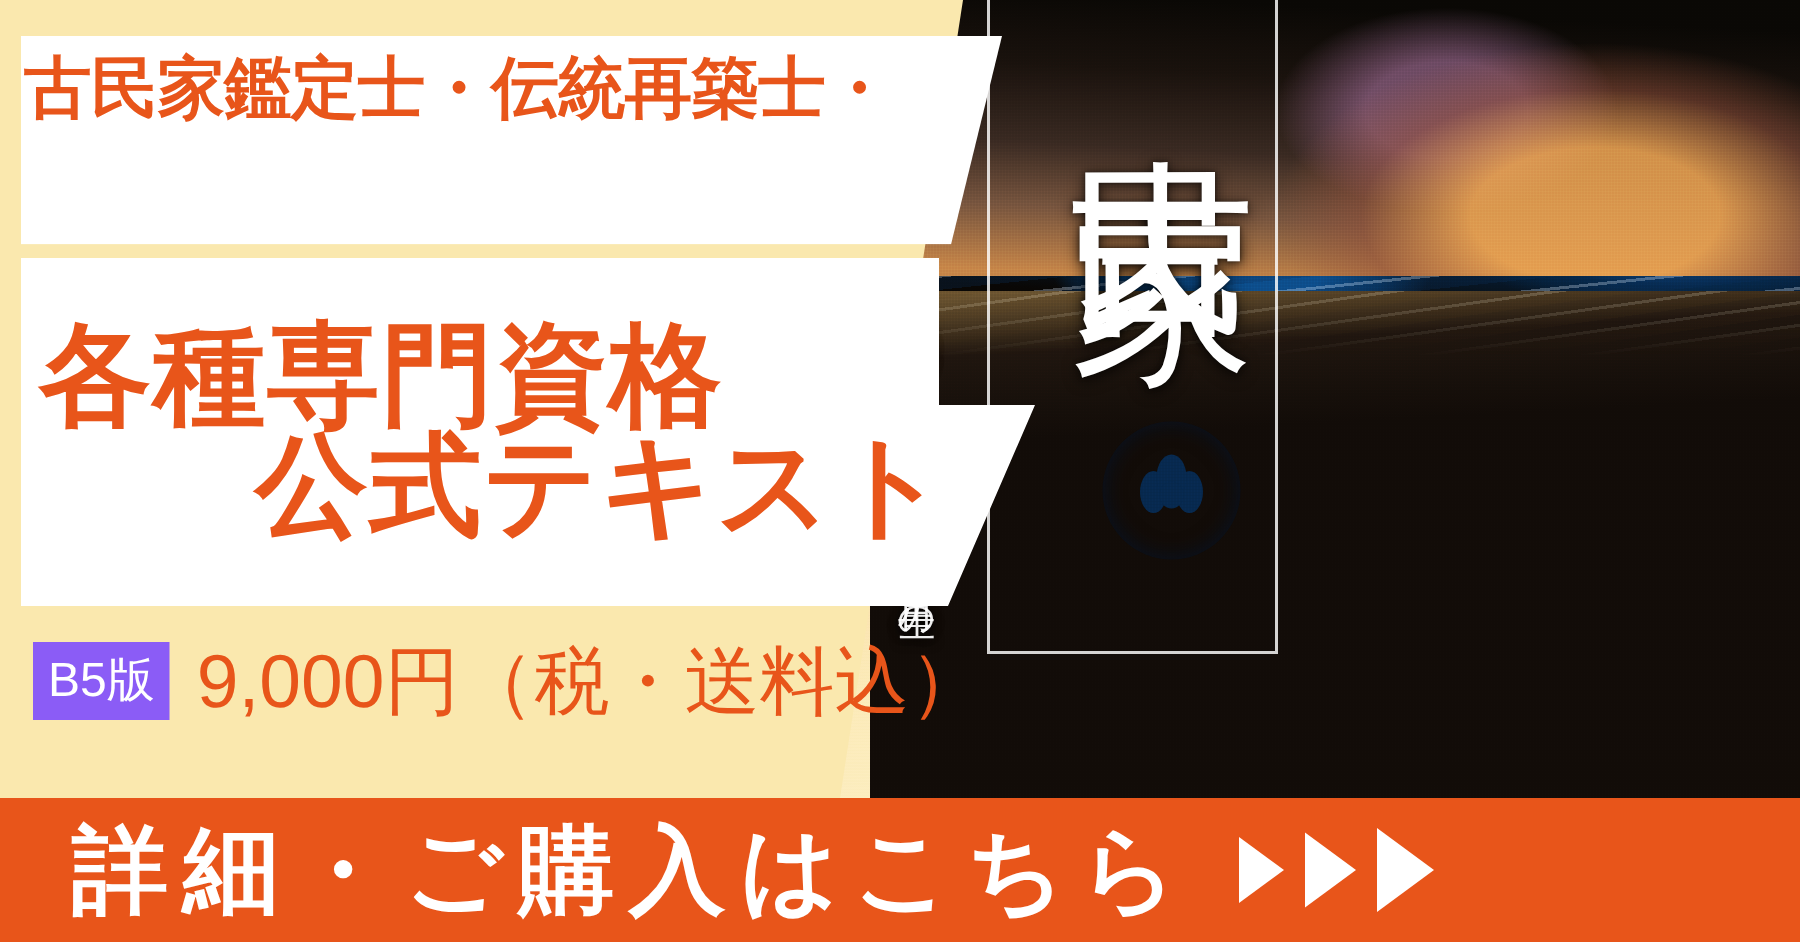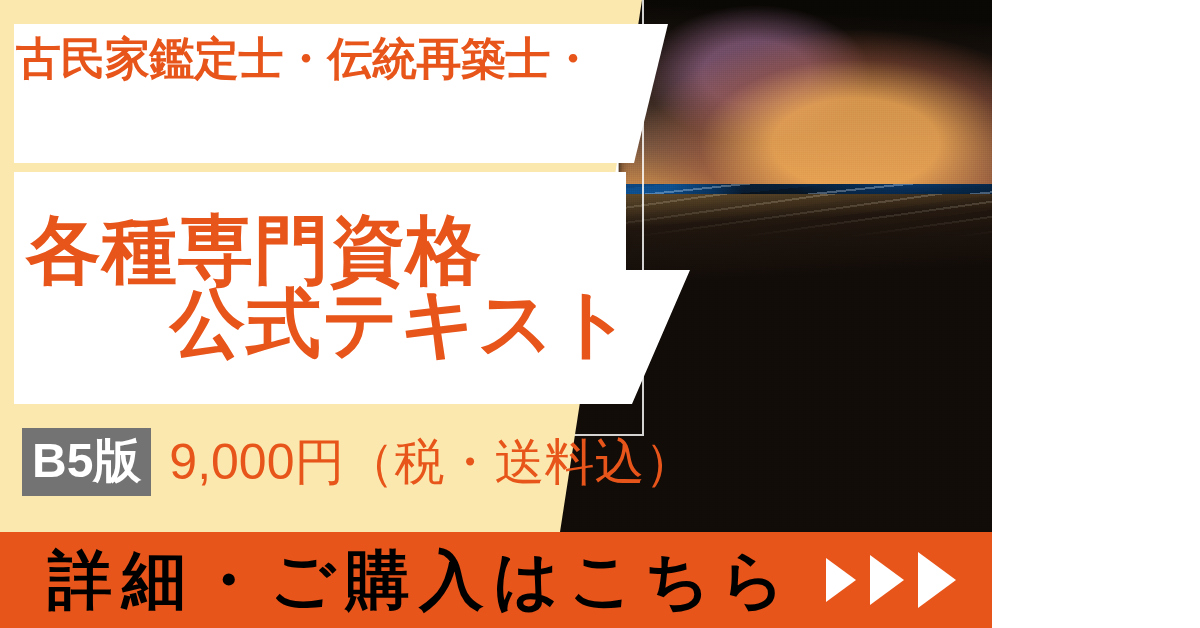--- a/index.html
+++ b/index.html
@@ -1,20 +1,20 @@
 <!DOCTYPE html>
 <html><head>
 <meta charset="utf-8">
 <style>
   html,body{margin:0;padding:0;background:#fff;}
   body{font-family:"Liberation Sans","DejaVu Sans",sans-serif;}
 
   .banner{
     position:relative;
-    width:992px;height:628px;
+    width:1200px;height:628px;
     overflow:hidden;
     background:#FAE8AE;
   }
 
   
   .photo{
     position:absolute;top:0;right:0;
     width:620px;height:540px;
     overflow:hidden;
     background:#100c08;
@@ -182,36 +182,36 @@
   .h-main1,.h-main2{
     position:absolute;color:#E8551A;font-weight:700;
     white-space:nowrap;letter-spacing:1px;
   }
   .h-main1{left:26px;top:188px;font-size:75px;line-height:1;margin-top:25px;}
   .h-main2{left:170px;top:286px;font-size:75px;line-height:1;}
 
   
   .price-row{position:absolute;left:22px;top:428px;display:flex;align-items:center;}
   .badge{
-    background:#737373;color:#fff;font-weight:700;
-    font-size:48px;line-height:1;padding:9px 10px 11px;
+    background:#8b5cf6;color:#fff;font-weight:400;
+    font-size:32px;line-height:1;padding:9px 10px 11px;
     letter-spacing:0px;
   }
   .price{
     color:#E8551A;font-size:50px;font-weight:400;line-height:1;
     margin-left:18px;letter-spacing:0px;white-space:nowrap;
   }
 
   
   .cta{
     position:absolute;left:0;bottom:0;width:1200px;height:96px;
     background:#E8551A;display:flex;align-items:center;
   }
   .cta-text{
-    color:#000000;font-size:64px;font-weight:700;line-height:1;
+    color:#ffffff;font-size:64px;font-weight:700;line-height:1;
     margin-left:48px;letter-spacing:10px;white-space:nowrap;
   }
   .arrows{display:flex;align-items:center;gap:14px;margin-left:30px;}
   .arrows i{display:block;width:0;height:0;border-style:solid;
             border-color:transparent transparent transparent #ffffff;}
   .arrows i:nth-child(1){border-width:22px 0 22px 30px;}
   .arrows i:nth-child(2){border-width:25px 0 25px 34px;}
   .arrows i:nth-child(3){border-width:28px 0 28px 38px;}
 </style>
 </head>

